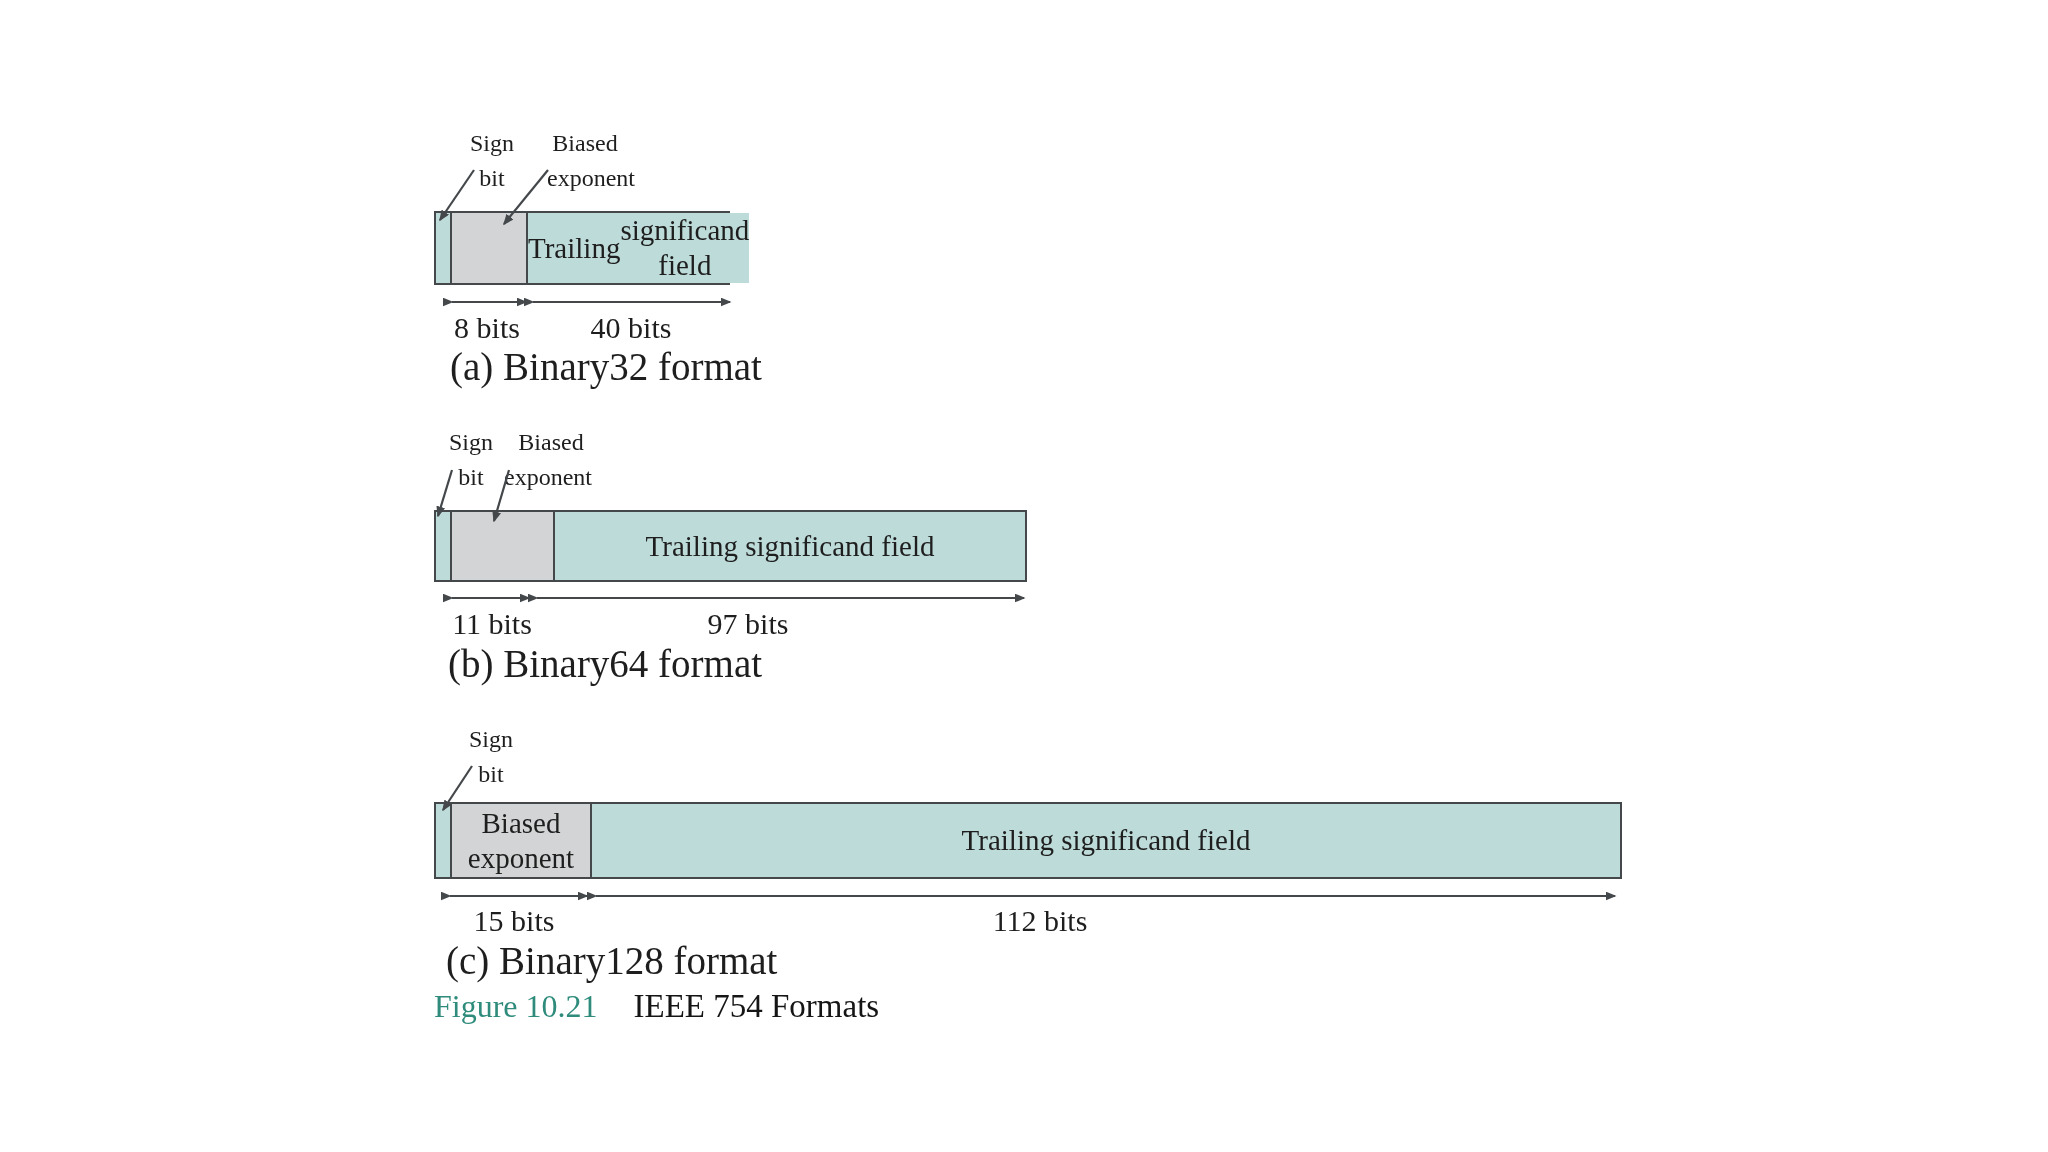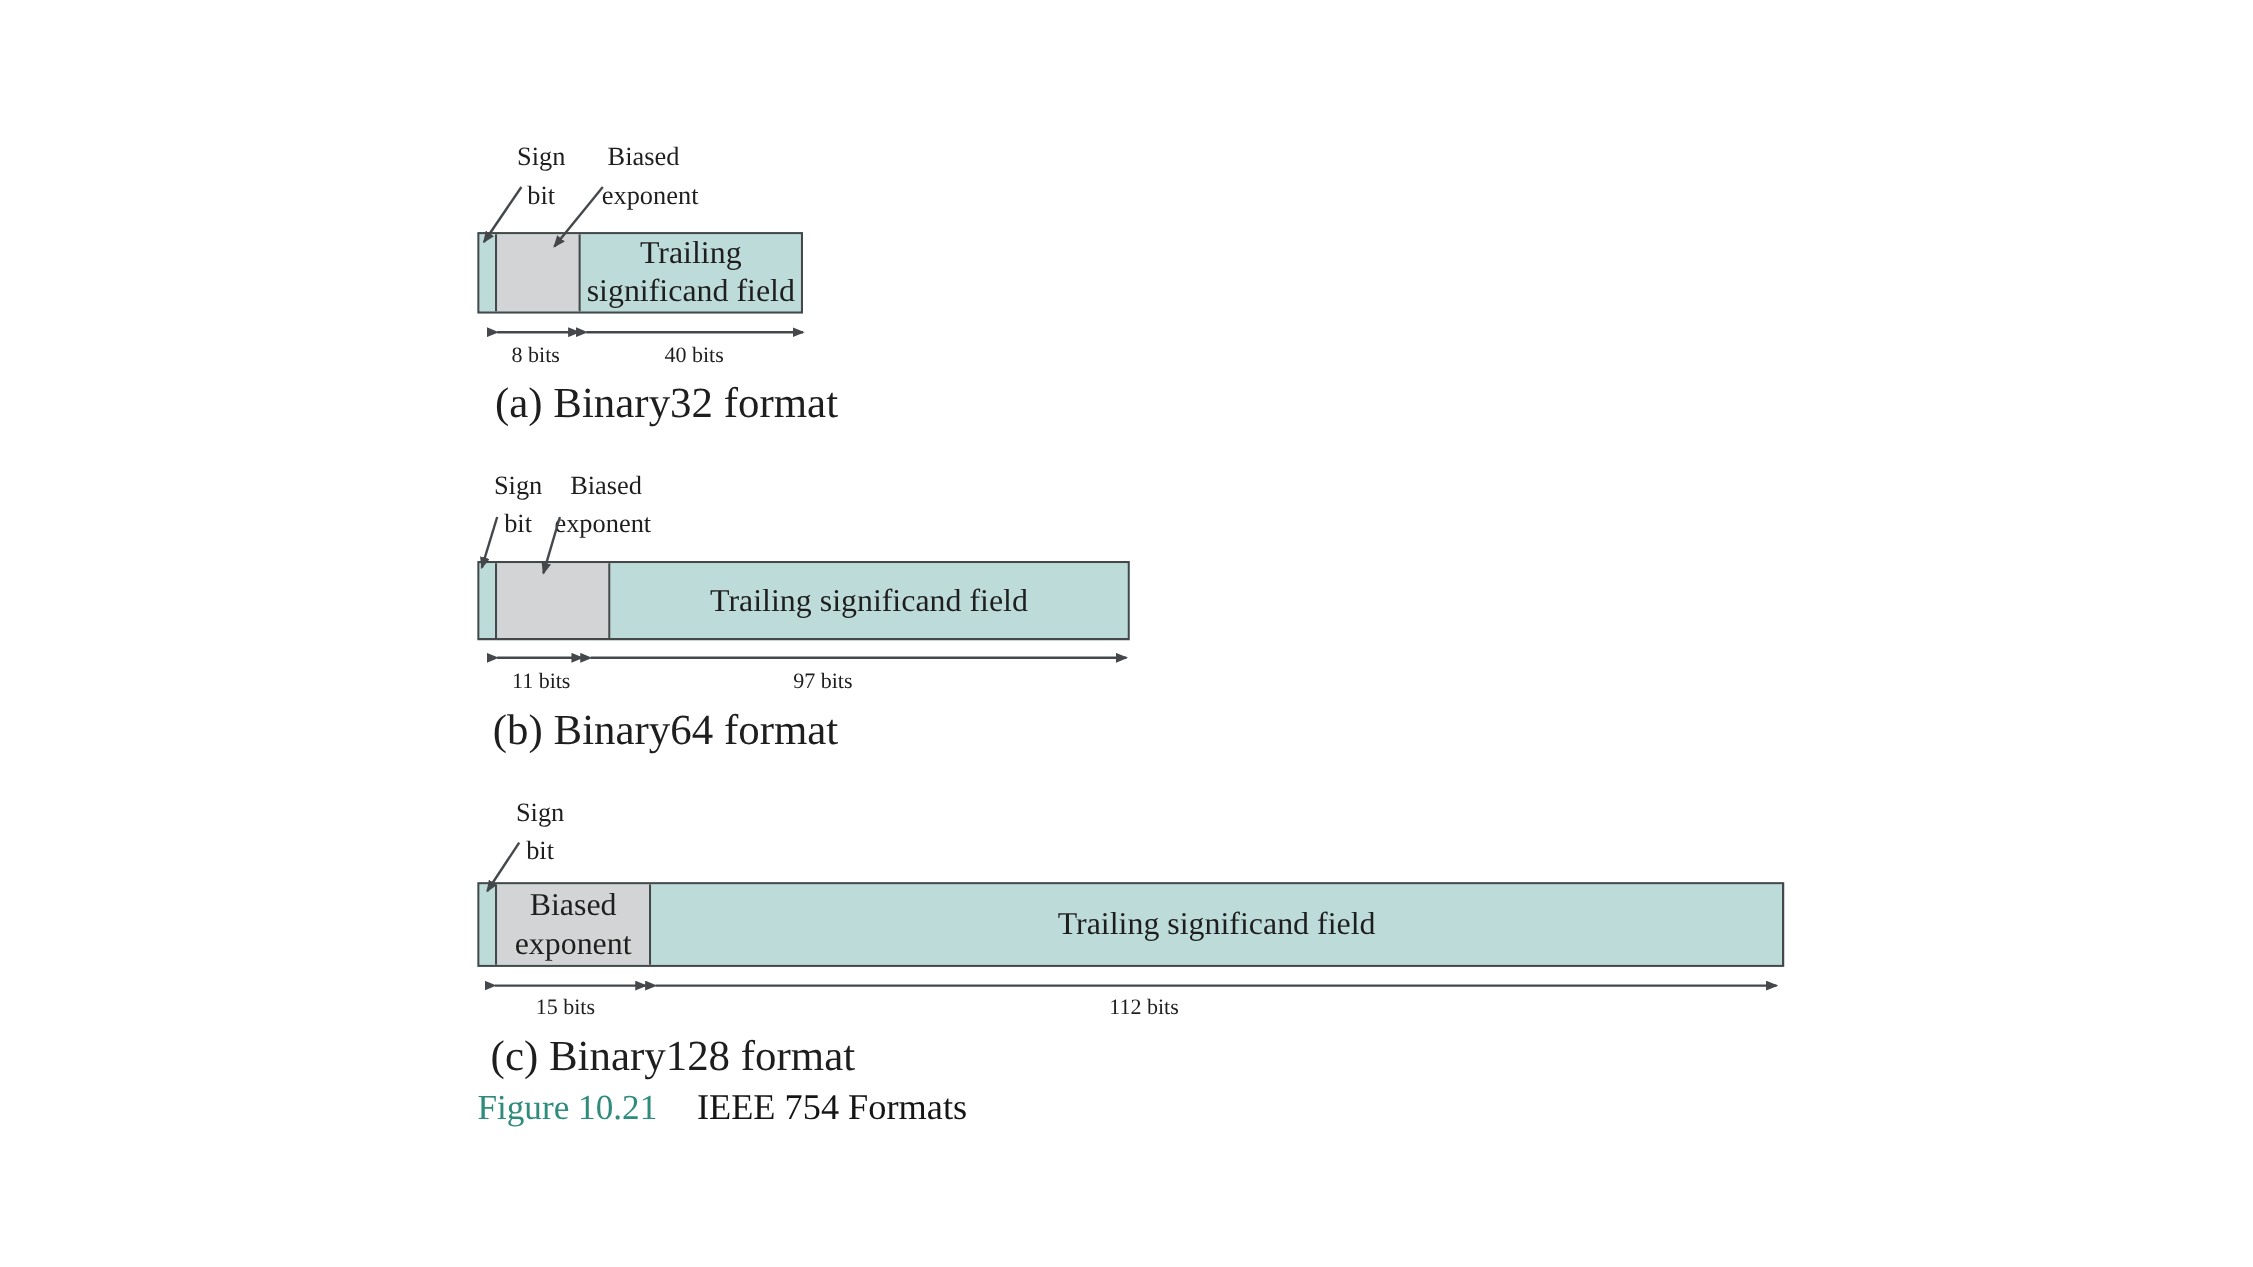--- a/index.html
+++ b/index.html
@@ -6,31 +6,31 @@
     --teal:#bddbd9; --gray:#d2d4d5; --border:#44484b; --accent:#2f8c7c; --ink:#1e1e1e;
   }
   html,body{margin:0;padding:0;background:#ffffff;}
   .canvas{
     position:relative; width:2048px; height:1152px; background:#ffffff;
     font-family:"Liberation Serif","DejaVu Serif",serif; color:var(--ink); overflow:hidden;
   }
   .abs{position:absolute;}
   .ctr{transform:translateX(-50%); white-space:nowrap;}
   .lbl{font-size:24px; line-height:1.0;}
-  .bits{font-size:20px; line-height:1.0;}
+  .bits{font-size:30px; line-height:1.0;}
   .fmt-caption{font-size:39px; line-height:1.0;}
   .fmt-box{
     display:flex; box-sizing:border-box; border:2px solid var(--border); background:var(--teal);
   }
   .cell{box-sizing:border-box; height:100%;}
   .cell-sign{width:16px; background:var(--teal); border-right:2px solid var(--border); flex:0 0 auto;}
   .cell-exp{background:var(--gray); border-right:2px solid var(--border); flex:0 0 auto;
     display:flex; flex-direction:column; align-items:center; justify-content:center;}
   .cell-sig{flex:1 1 auto; background:var(--teal);
-    display:flex; flex-direction:column; align-items:center; justify-content:center;}
+    display:flex; flex-direction:row; align-items:center; justify-content:center;}
   .cell-text{font-size:29px; line-height:1.2; text-align:center;}
   .fig-cap{display:flex; align-items:baseline;}
   .fig-num{font-size:32px; font-weight:normal; color:var(--accent);}
   .fig-title{font-size:33px; color:#151515; margin-left:36px;}
   svg.overlay{position:absolute; left:0; top:0; pointer-events:none;}
   .arrow{stroke:var(--border); stroke-width:2.2; fill:none;}
   .ah{fill:var(--border);}
 </style>
 </head>
 <body>

